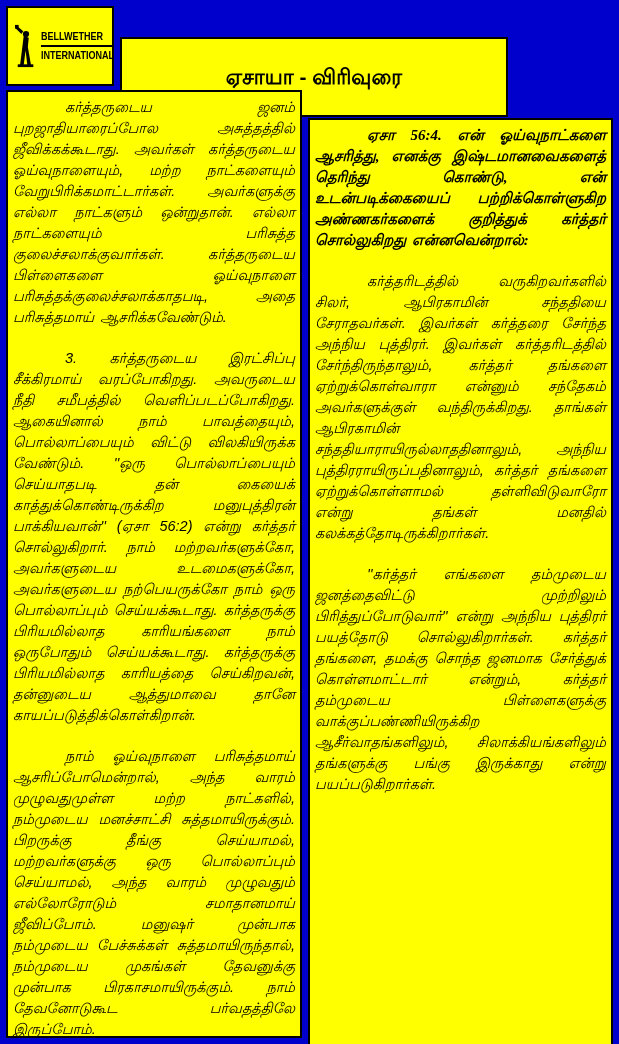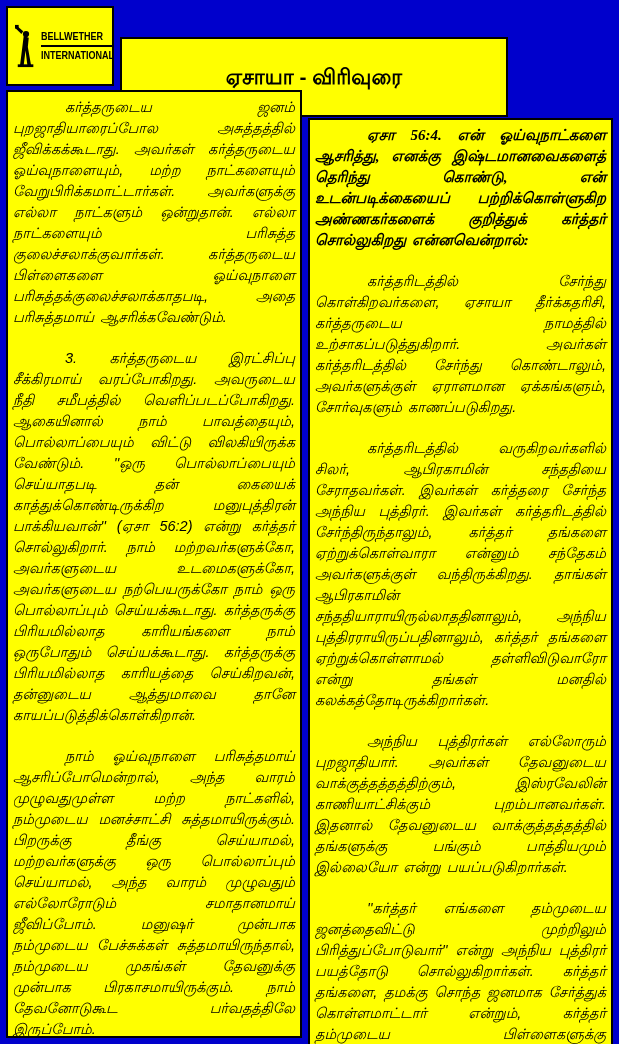--- a/index.html
+++ b/index.html
@@ -79,20 +79,18 @@
       <p class="body">கர்த்தருடைய ஜனம் புறஜாதியாரைப்போல அசுத்தத்தில் ஜீவிக்கக்கூடாது. அவர்கள் கர்த்தருடைய ஓய்வுநாளையும், மற்ற நாட்களையும் வேறுபிரிக்கமாட்டார்கள். அவர்களுக்கு எல்லா நாட்களும் ஒன்றுதான். எல்லா நாட்களையும் பரிசுத்த குலைச்சலாக்குவார்கள். கர்த்தருடைய பிள்ளைகளை ஓய்வுநாளை பரிசுத்தக்குலைச்சலாக்காதபடி, அதை பரிசுத்தமாய் ஆசரிக்கவேண்டும்.</p>
       <p class="body">3.  கர்த்தருடைய இரட்சிப்பு சீக்கிரமாய் வரப்போகிறது. அவருடைய நீதி சமீபத்தில் வெளிப்படப்போகிறது. ஆகையினால் நாம் பாவத்தையும், பொல்லாப்பையும் விட்டு விலகியிருக்க வேண்டும். ''ஒரு பொல்லாப்பையும் செய்யாதபடி தன் கையைக் காத்துக்கொண்டிருக்கிற மனுபுத்திரன் பாக்கியவான்'' (ஏசா 56:2) என்று கர்த்தர் சொல்லுகிறார். நாம் மற்றவர்களுக்கோ, அவர்களுடைய உடமைகளுக்கோ, அவர்களுடைய நற்பெயருக்கோ நாம் ஒரு பொல்லாப்பும் செய்யக்கூடாது. கர்த்தருக்கு பிரியமில்லாத காரியங்களை நாம் ஒருபோதும் செய்யக்கூடாது. கர்த்தருக்கு பிரியமில்லாத காரியத்தை செய்கிறவன், தன்னுடைய ஆத்துமாவை தானே காயப்படுத்திக்கொள்கிறான்.</p>
       <p class="body">நாம் ஓய்வுநாளை பரிசுத்தமாய் ஆசரிப்போமென்றால், அந்த வாரம் முழுவதுமுள்ள மற்ற நாட்களில், நம்முடைய மனச்சாட்சி சுத்தமாயிருக்கும். பிறருக்கு தீங்கு செய்யாமல், மற்றவர்களுக்கு ஒரு பொல்லாப்பும் செய்யாமல், அந்த வாரம் முழுவதும் எல்லோரோடும் சமாதானமாய் ஜீவிப்போம். மனுஷர் முன்பாக நம்முடைய பேச்சுக்கள் சுத்தமாயிருந்தால், நம்முடைய முகங்கள் தேவனுக்கு முன்பாக பிரகாசமாயிருக்கும். நாம் தேவனோடுகூட பர்வதத்திலே இருப்போம்.</p>
 
     </div>
   </div>
 
   <div class="panel col" id="col-right">
     <div class="col-inner">
       <p class="verse">ஏசா 56:4. என் ஓய்வுநாட்களை ஆசரித்து, எனக்கு இஷ்டமானவைகளைத் தெரிந்து கொண்டு, என் உடன்படிக்கையைப் பற்றிக்கொள்ளுகிற அண்ணகர்களைக் குறித்துக் கர்த்தர் சொல்லுகிறது என்னவென்றால்:</p>
-      <p class="body">கர்த்தரிடத்தில் சேர்ந்து கொள்கிறவர்களை, ஏசாயா தீர்க்கதரிசி, கர்த்தருடைய நாமத்தில் உற்சாகப்படுத்துகிறார். அவர்கள் கர்த்தரிடத்தில் சேர்ந்து கொண்டாலும், அவர்களுக்குள் ஏராளமான ஏக்கங்களும், சோர்வுகளும் காணப்படுகிறது.</p>
       <p class="body">கர்த்தரிடத்தில் வருகிறவர்களில் சிலர், ஆபிரகாமின் சந்ததியை சேராதவர்கள். இவர்கள் கர்த்தரை சேர்ந்த அந்நிய புத்திரர். இவர்கள் கர்த்தரிடத்தில் சேர்ந்திருந்தாலும், கர்த்தர் தங்களை ஏற்றுக்கொள்வாரா என்னும் சந்தேகம் அவர்களுக்குள் வந்திருக்கிறது. தாங்கள் ஆபிரகாமின் சந்ததியாராயிருல்லாததினாலும், அந்நிய புத்திரராயிருப்பதினாலும், கர்த்தர் தங்களை ஏற்றுக்கொள்ளாமல் தள்ளிவிடுவாரோ என்று தங்கள் மனதில் கலக்கத்தோடிருக்கிறார்கள்.</p>
-      <p class="body">அந்நிய புத்திரர்கள் எல்லோரும் புறஜாதியார். அவர்கள் தேவனுடைய வாக்குத்தத்தத்திற்கும், இஸ்ரவேலின் காணியாட்சிக்கும் புறம்பானவர்கள். இதனால் தேவனுடைய வாக்குத்தத்தத்தில் தங்களுக்கு பங்கும் பாத்தியமும் இல்லையோ என்று பயப்படுகிறார்கள்.</p>
       <p class="body">''கர்த்தர் எங்களை தம்முடைய ஜனத்தைவிட்டு முற்றிலும் பிரித்துப்போடுவார்'' என்று அந்நிய புத்திரர் பயத்தோடு சொல்லுகிறார்கள். கர்த்தர் தங்களை, தமக்கு சொந்த ஜனமாக சேர்த்துக் கொள்ளமாட்டார் என்றும், கர்த்தர் தம்முடைய பிள்ளைகளுக்கு வாக்குப்பண்ணியிருக்கிற ஆசீர்வாதங்களிலும், சிலாக்கியங்களிலும் தங்களுக்கு பங்கு இருக்காது என்று பயப்படுகிறார்கள்.</p>
     </div>
   </div>
 
 </div>
 
 </body></html>

